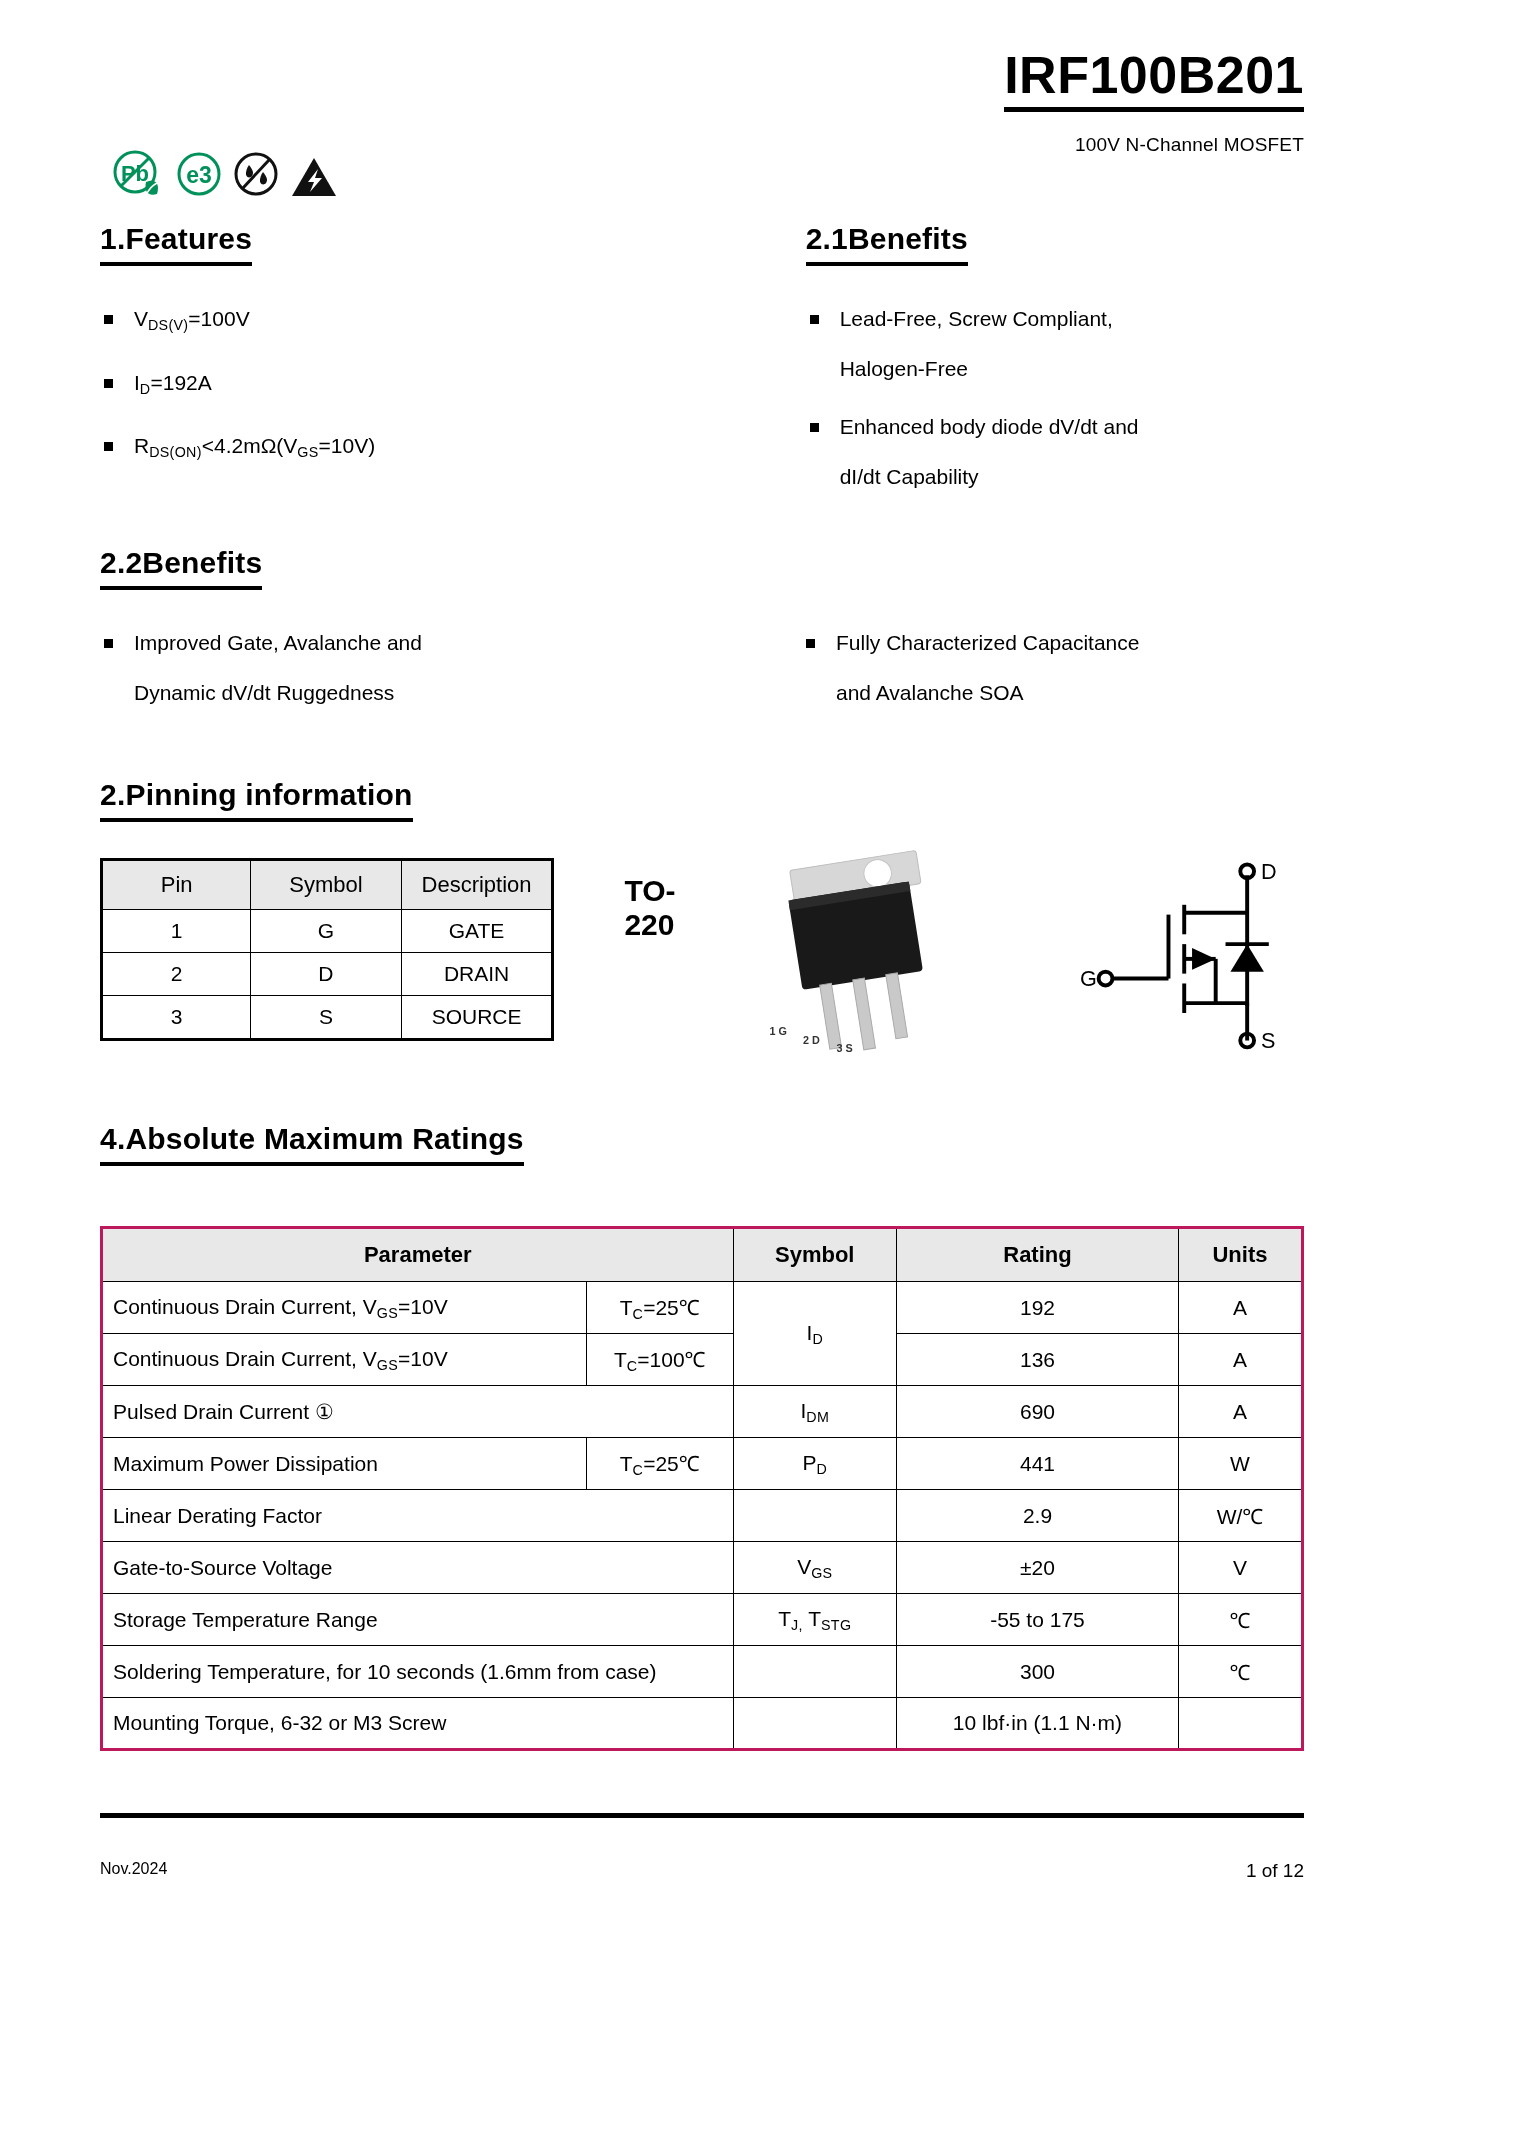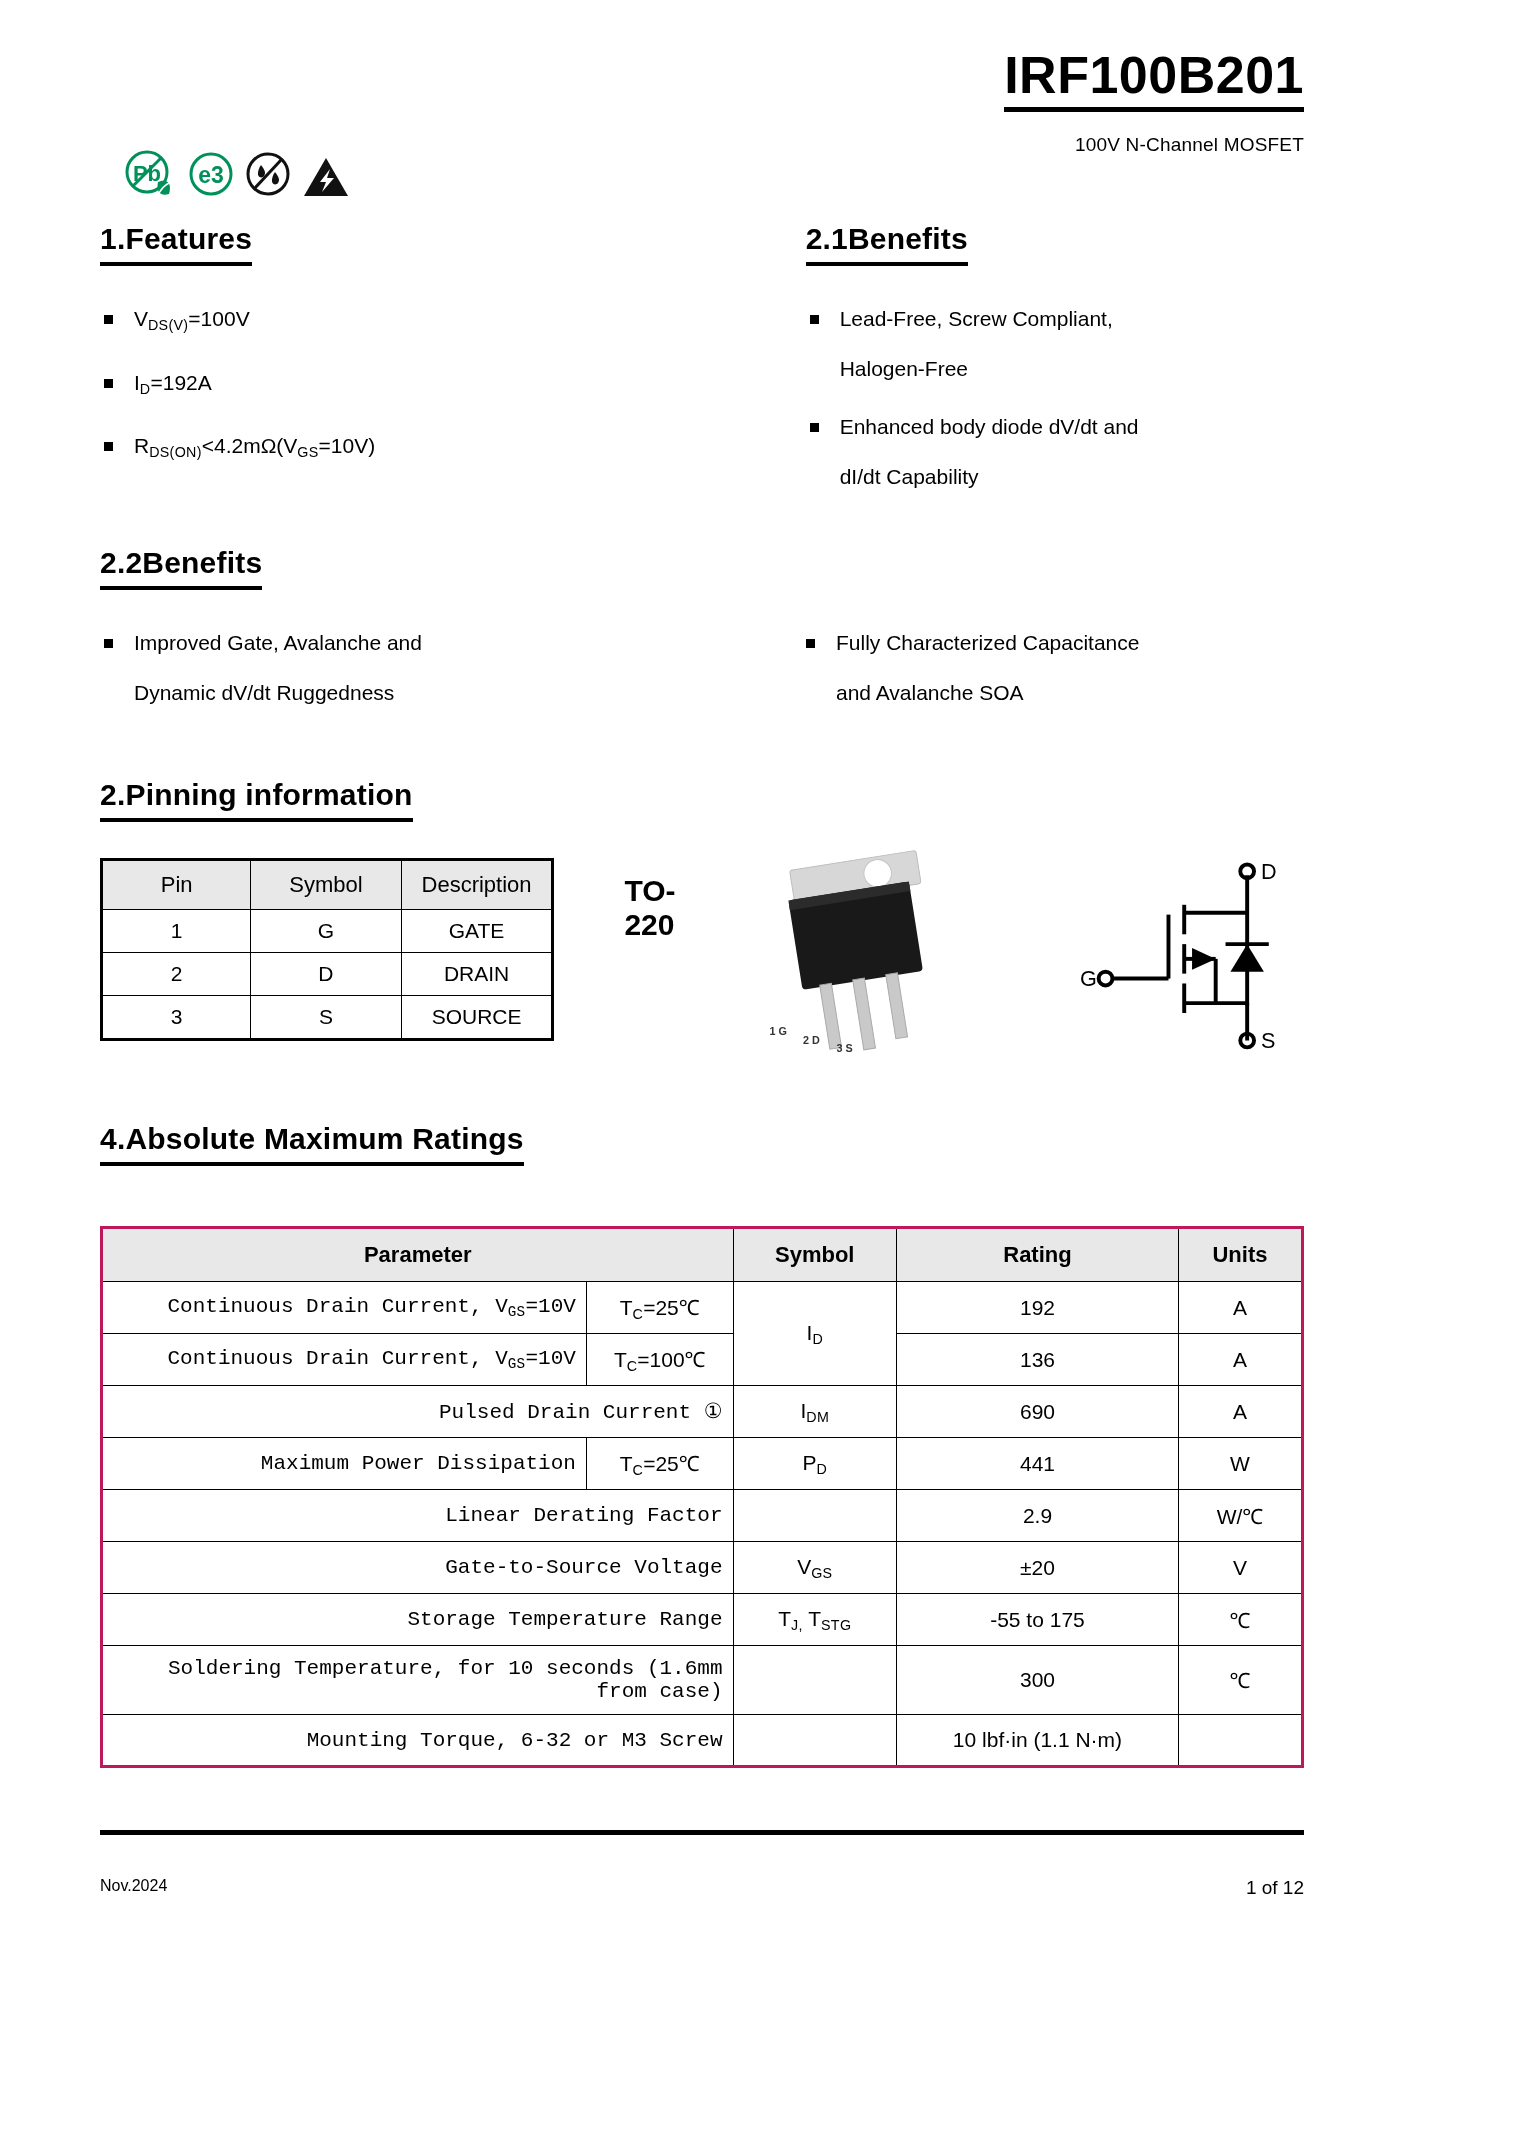--- a/index.html
+++ b/index.html
@@ -16,21 +16,21 @@
 
   
   .header { position:relative; height:170px; }
   .title-block { position:absolute; right:0; top:48px; text-align:right; }
   .part-number {
     font-size:52px; font-weight:bold; letter-spacing:0.5px;
     border-bottom:5px solid #000; display:inline-block; padding-bottom:4px; line-height:1.05;
   }
   .subtitle { font-size:19px; margin-top:22px; letter-spacing:0.2px; }
 
-  .logos { position:absolute; left:22px; top:148px; display:flex; align-items:flex-end; gap:9px; }
+  .logos { position:absolute; left:10px; top:148px; display:flex; align-items:flex-end; gap:9px; }
   .logo { display:block; }
 
   
   .sec-head {
     font-size:30px; font-weight:bold; display:inline-block;
     border-bottom:4px solid #000; padding-bottom:7px; line-height:1.1;
     letter-spacing:0.2px;
   }
 
   
@@ -62,21 +62,21 @@
   .pkg-label { font-size:30px; font-weight:bold; margin-left:70px; margin-top:16px; }
 
   .pkg-img { margin-left:18px; margin-top:-8px; }
   .sym-img { margin-left:90px; margin-top:-6px; }
 
   
   table.amr { border-collapse:collapse; width:100%; border:3px solid #be185d; margin-top:60px; }
   table.amr th, table.amr td { border:1.6px solid #000; font-size:21px; }
   table.amr thead th { background:#e8e8e8; font-weight:bold; text-align:center; padding:13px 4px; font-size:22px; }
   table.amr td { padding:11px 10px; height:52px; }
-  td.p-name { text-align:right;font-family:Liberation Mono, monospace; }
+  td.p-name { text-align:left; }
   td.p-cond, td.sym, td.rating, td.units { text-align:center; }
 
   
   .footer-rule { border-top:5px solid #000; margin-top:62px; }
   .footer-wrap { position:relative; margin-top:42px; height:30px; }
   .footer-right { position:absolute; right:0; top:0; font-size:19px; }
 </style>
 </head>
 <body>
 

